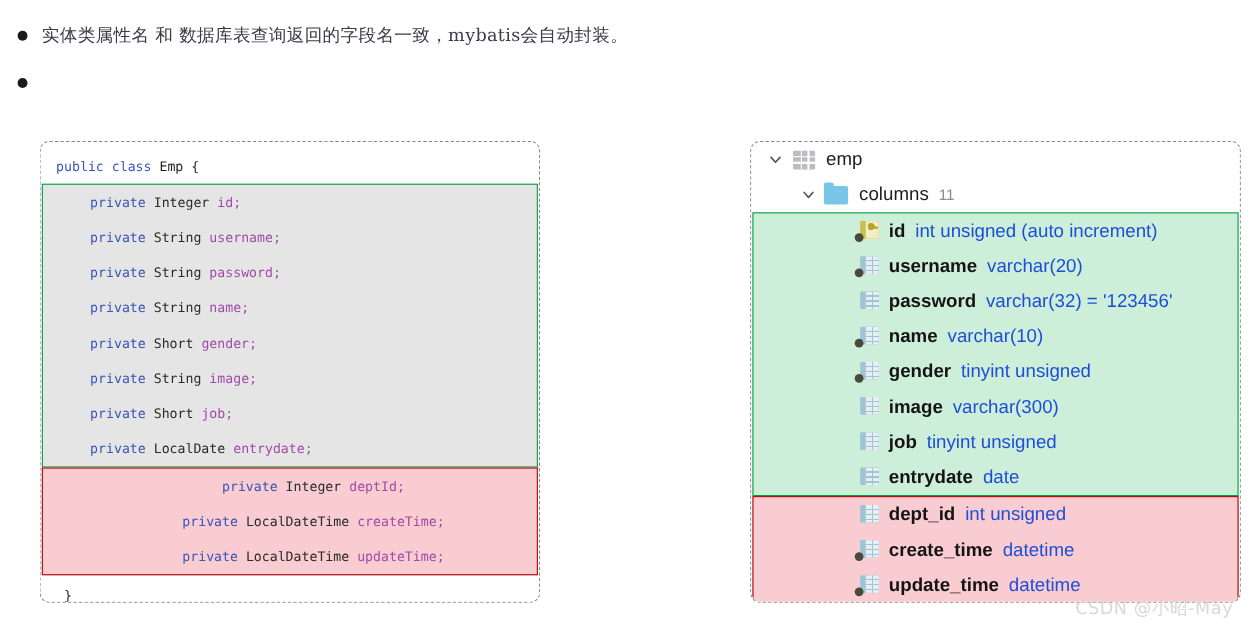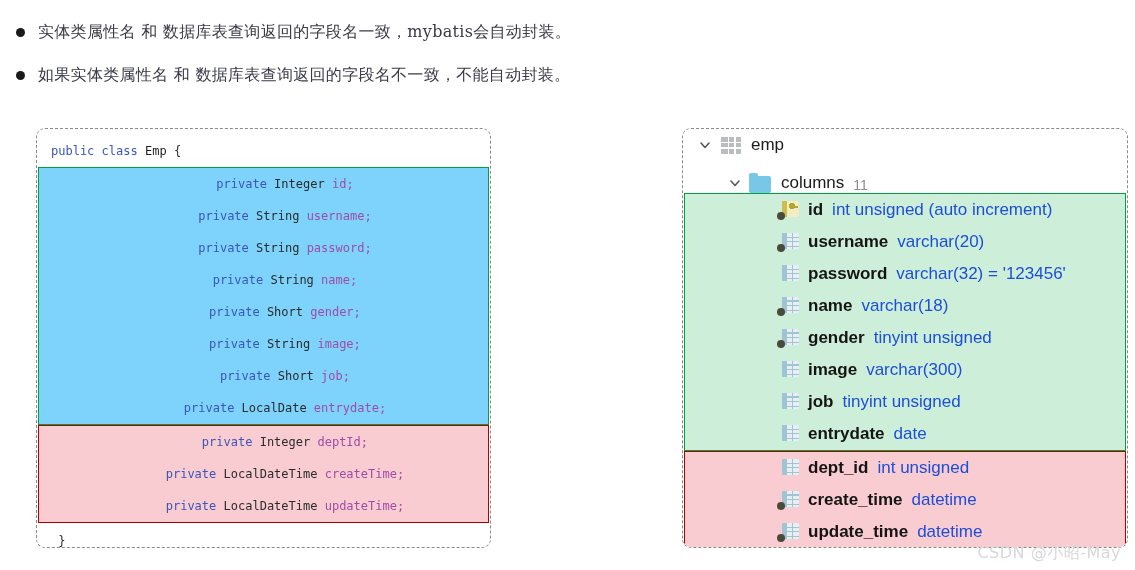--- a/index.html
+++ b/index.html
@@ -66,24 +66,23 @@
   }
   .code-head { padding-top: 6px; height: 38px; line-height: 32px; }
   .code-tail { padding-top: 2px; }
   .kw  { color: #3b55b8; }
   .typ { color: #2b2b2b; }
   .fld { color: #a04ca8; }
   .cls { color: #1f1f1f; }
   .punc{ color: #2b2b2b; }
 
   .hl-green {
-    background: #7dd3fc;
+    background: #e5e5e5;
     border: 1.5px solid #00a040;
     margin: 0 1px;
-    text-align: center;
   }
   .hl-red {
     background: #f8ccd0;
     border: 1.5px solid #b00000;
     margin: 0 1px;
     text-align: center;
   }
 
   
   .db-card {
@@ -97,21 +96,21 @@
   }
   .tree-row {
     display: flex;
     align-items: center;
     height: 32px;
     font-size: 17px;
     color: #1c1c1c;
     white-space: nowrap;
   }
   .tree-row.table-row  { padding-left: 12px; }
-  .tree-row.folder-row { padding-left: 42px; align-items: flex-end; }
+  .tree-row.folder-row { padding-left: 42px; }
   .tree-row.col-row    { padding-left: 92px; }
 
   .chev {
     width: 20px; height: 20px;
     flex: none;
     display: flex; align-items: center; justify-content: center;
     color: #5a5a5a;
   }
   .chev svg { display: block; }
 
@@ -222,21 +221,20 @@
 
 <div id="page">
 
   <div class="bullets">
     <div class="bullet-row">
       <span class="bullet-dot"></span>
       <span class="bullet-text">实体类属性名 和 数据库表查询返回的字段名一致，mybatis会自动封装。</span>
     </div>
     <div class="bullet-row">
       <span class="bullet-dot"></span>
-      <span class="bullet-text">如果实体类属性名 和 数据库表查询返回的字段名不一致，不能自动封装。</span>
     </div>
   </div>
 
   <div class="code-card">
 
     <div class="code-line code-head"><span class="kw">public</span> <span class="kw">class</span> <span class="cls">Emp</span> <span class="punc">{</span></div>
 
     <div class="hl-green">
       <div class="code-line">    <span class="kw">private</span> <span class="typ">Integer</span> <span class="fld">id</span><span class="fld">;</span></div>
       <div class="code-line">    <span class="kw">private</span> <span class="typ">String</span> <span class="fld">username</span><span class="fld">;</span></div>
@@ -306,21 +304,21 @@
           </span>
         <span class="col-name">password</span>
         <span class="col-type">varchar(32) = '123456'</span>
       </div>
       <div class="tree-row col-row">
         <span class="ico-col">
             <span class="grid"></span>
             <span class="dot"></span>
           </span>
         <span class="col-name">name</span>
-        <span class="col-type">varchar(18)</span>
+        <span class="col-type">varchar(10)</span>
       </div>
       <div class="tree-row col-row">
         <span class="ico-col">
             <span class="grid"></span>
             <span class="dot"></span>
           </span>
         <span class="col-name">gender</span>
         <span class="col-type">tinyint unsigned</span>
       </div>
       <div class="tree-row col-row">

